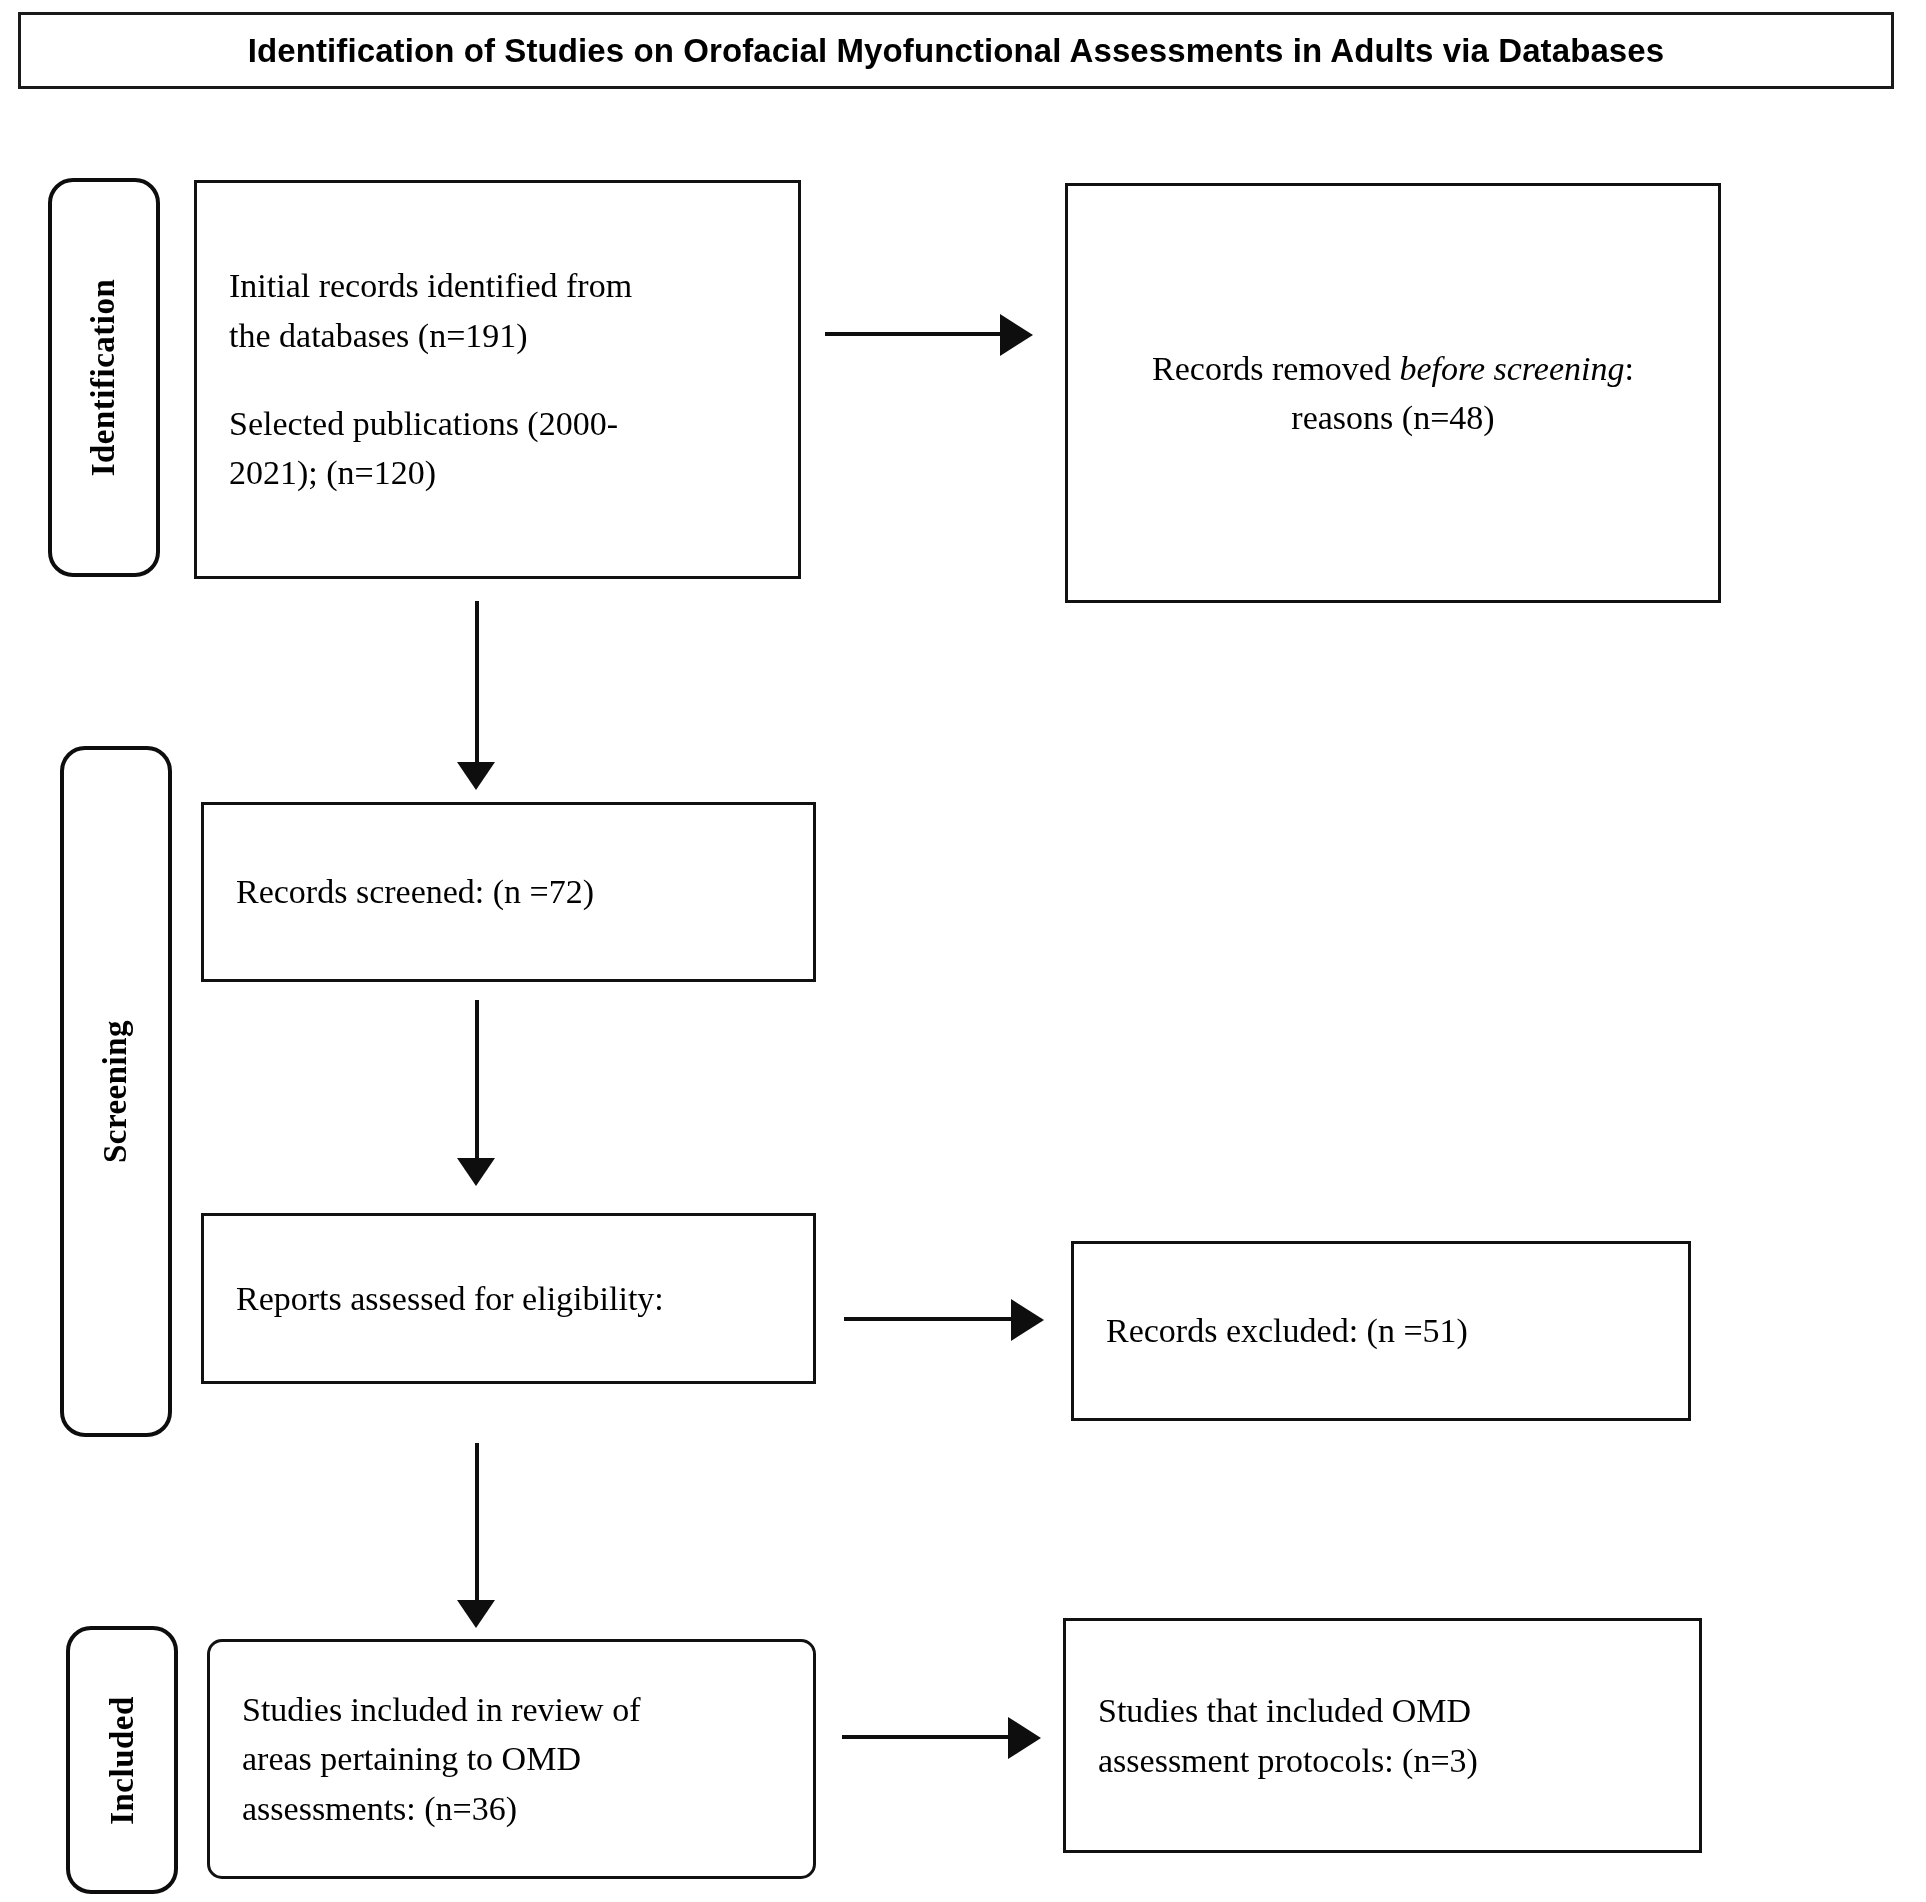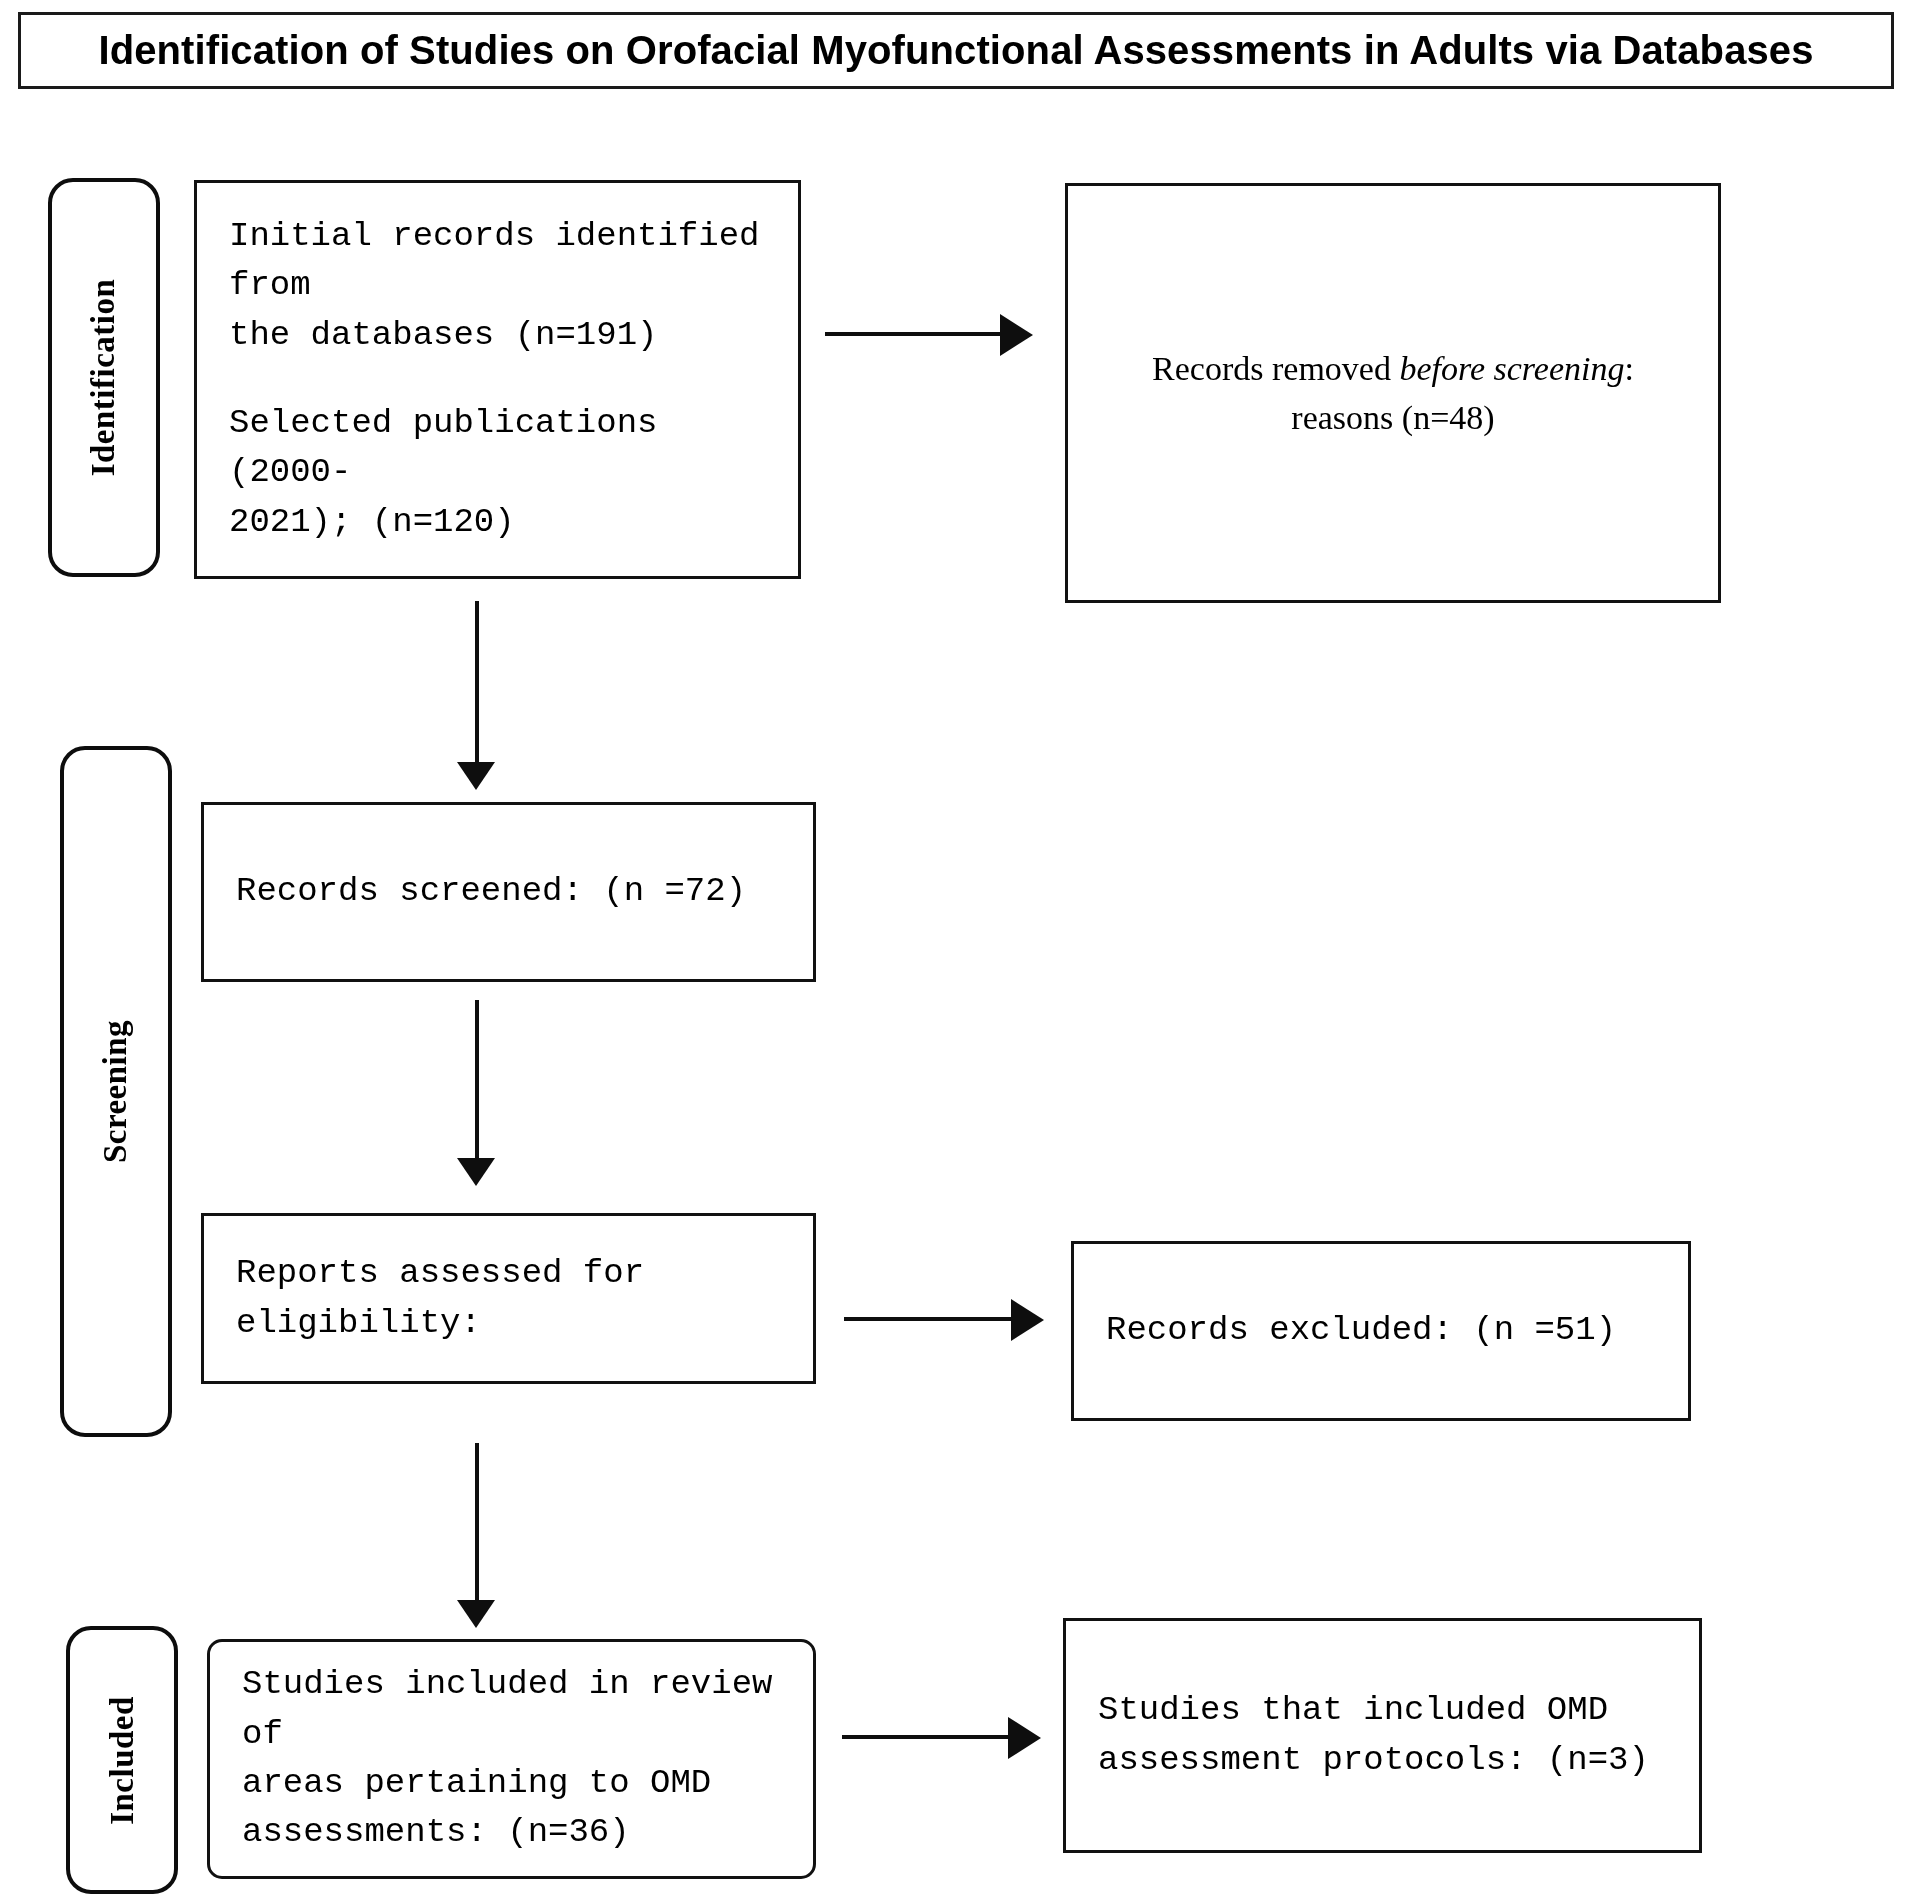--- a/index.html
+++ b/index.html
@@ -27,21 +27,21 @@
     border: 3.8px solid #1a1a1a;
     background: #ffffff;
     box-sizing: border-box;
     display: flex;
     align-items: center;
     justify-content: center;
   }
   .title-text {
     font-family: "Liberation Sans", "DejaVu Sans", sans-serif;
     font-weight: bold;
-    font-size: 40px;
+    font-size: 33px;
     color: #000000;
     letter-spacing: 0.1px;
     white-space: nowrap;
     text-align: center;
   }
 
   
   .phase-box {
     position: absolute;
     border: 4.9px solid #0d0d0d;
@@ -74,21 +74,20 @@
   }
   .node-text {
     font-family: "Liberation Serif", "DejaVu Serif", serif;
     font-size: 34px;
     line-height: 1.45;
     color: #000000;
     padding: 0 25px;
   }
   .node-text.pad-left {
     padding-left: 32px;
-    font-family: Liberation Mono, monospace;
   }
   .node-text.center {
     text-align: center;
   }
   .para + .para {
     margin-top: 39px;
   }
   .it {
     font-style: italic;
   }

